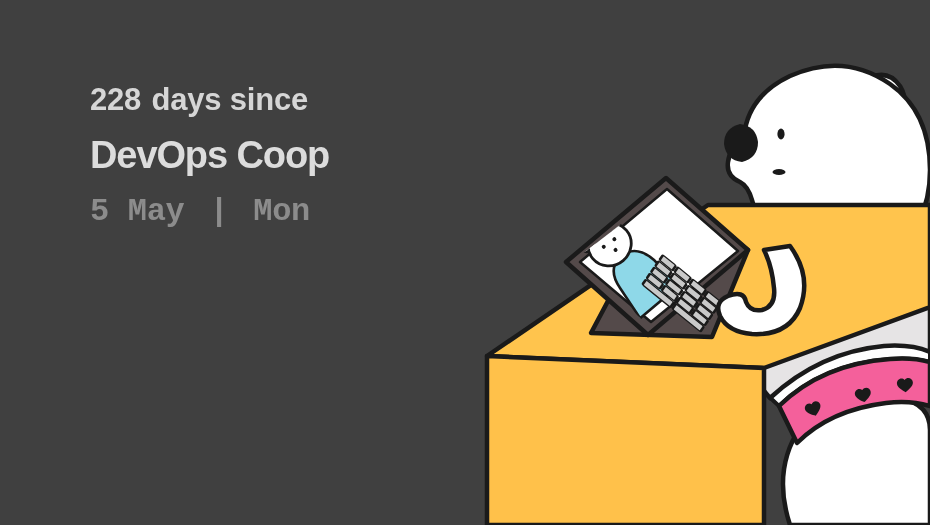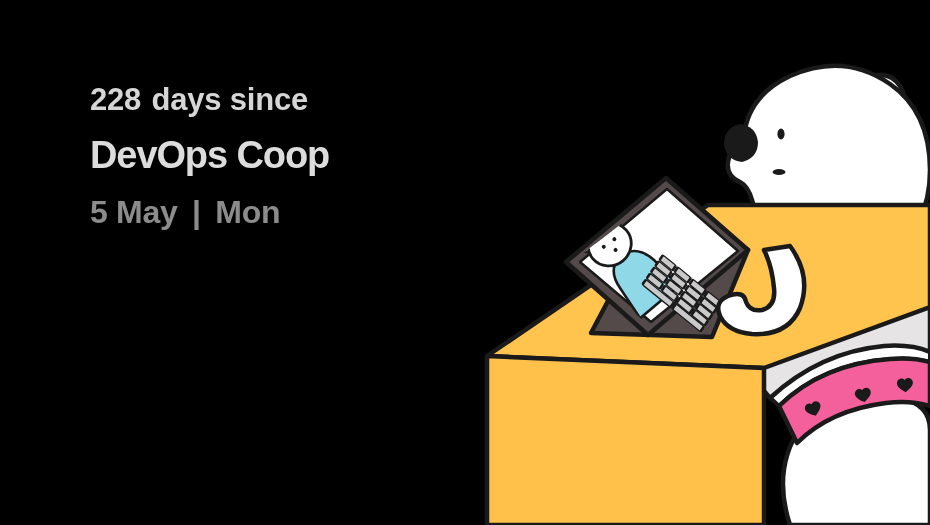--- a/index.html
+++ b/index.html
@@ -11,21 +11,21 @@
     width: 930px;
     height: 525px;
     overflow: hidden;
     font-family: "Liberation Sans", sans-serif;
   }
 
   #card {
     position: relative;
     width: 930px;
     height: 525px;
-    background: #000000;
+    background: #404040;
     overflow: hidden;
   }
 
   
   #text-block {
     position: absolute;
     left: 90px;
     top: 84px;
     z-index: 5;
     user-select: none;
@@ -52,20 +52,21 @@
   }
 
   #date-line {
     font-size: 32px;
     font-weight: bold;
     color: #8c8c8c;
     letter-spacing: -0.3px;
     line-height: 1.0;
     margin-top: 22px;
     white-space: nowrap;
+    font-family: Liberation Mono, monospace;
   }
   #date-line .sep {
     margin: 0 6px;
     color: #8c8c8c;
   }
 
   
   #illustration {
     position: absolute;
     left: 0;

